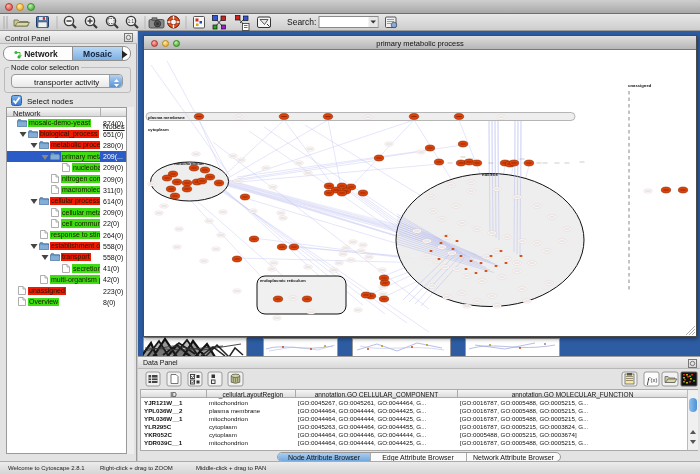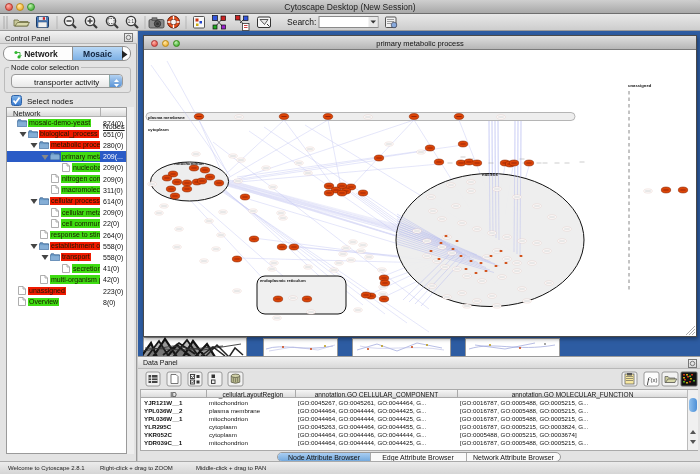--- a/index.html
+++ b/index.html
@@ -5,21 +5,20 @@
 html,body{width:700px;height:474px;overflow:hidden;background:#c9c9c9;}
 body{font-family:"Liberation Sans",sans-serif;position:relative;}
 .abs{position:absolute;}
 </style></head>
 <body>
 
 <div class="abs" style="left:0;top:0;width:700px;height:14px;background:linear-gradient(#cfcfcf,#a8a8a8);border-bottom:1px solid #6e6e6e;border-radius:4px 4px 0 0;">
  <div class="abs" style="left:5px;top:3px;width:8px;height:8px;border-radius:50%;background:radial-gradient(circle at 35% 30%,#ffb5ad,#ec6a5e 60%,#d8412f);border:0.5px solid #b33a30;"></div>
  <div class="abs" style="left:16px;top:3px;width:8px;height:8px;border-radius:50%;background:radial-gradient(circle at 35% 30%,#ffe9a8,#f5bf4f 60%,#dfa123);border:0.5px solid #c08e1d;"></div>
  <div class="abs" style="left:27px;top:3px;width:8px;height:8px;border-radius:50%;background:radial-gradient(circle at 35% 30%,#c6f1b2,#61c354 60%,#3ba02c);border:0.5px solid #3a8f2e;"></div>
- <div class="abs" style="left:0;top:2px;width:700px;text-align:center;font-size:8.5px;color:#222;">Cytoscape Desktop (New Session)</div>
 </div>
 
 <div class="abs" style="left:0;top:14px;width:700px;height:17px;background:linear-gradient(#e8e8e8,#cdcdcd);border-bottom:1px solid #9a9a9a;">
 <svg class="abs" style="left:0;top:0;" width="700" height="17" viewBox="0 0 700 17">
  <line x1="4" y1="2" x2="4" y2="15" stroke="#aaa" stroke-width="1"></line>
  <line x1="7" y1="2" x2="7" y2="15" stroke="#aaa" stroke-width="1"></line>
 
  <g transform="translate(13,2)">
   <path d="M1 10 L1 4 L5 4 L6.5 5.5 L15 5.5 L15 10 Z" fill="#c8c89a" stroke="#6b6b40" stroke-width="0.8"></path>
   <path d="M2 10 L4.5 6.5 L16.5 6.5 L14 10 Z" fill="#d8d8aa" stroke="#6b6b40" stroke-width="0.8"></path>

